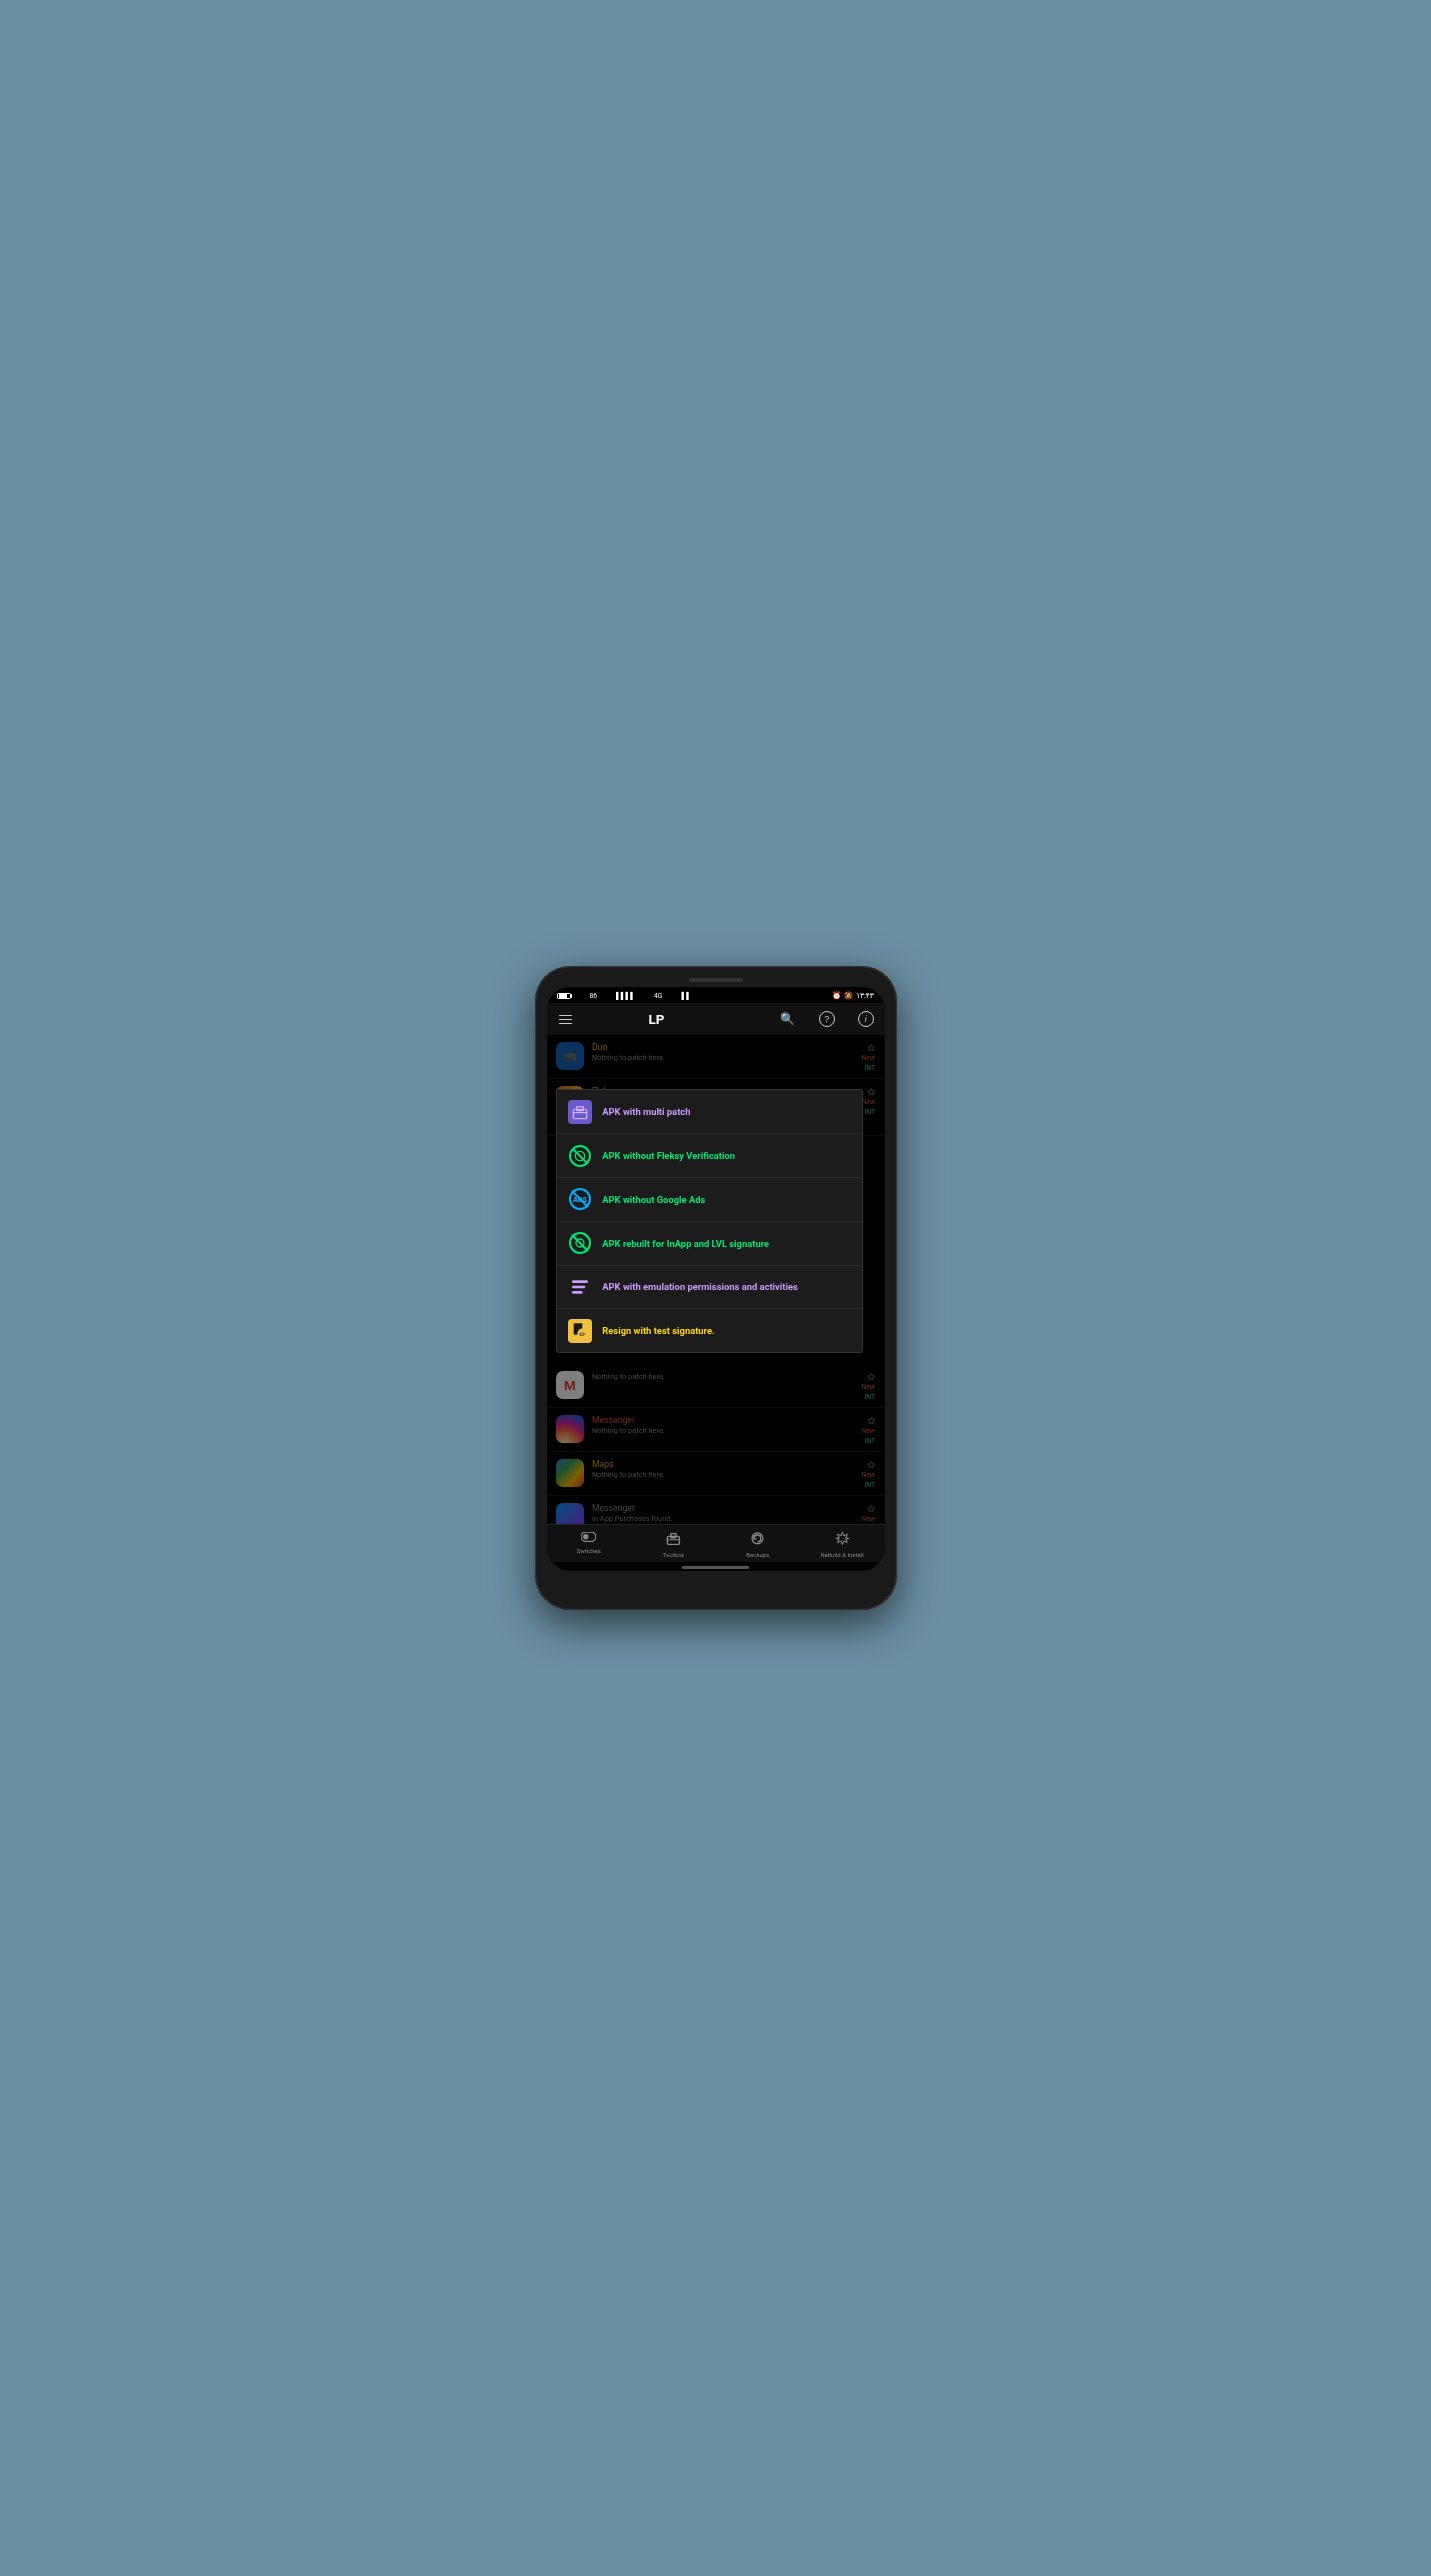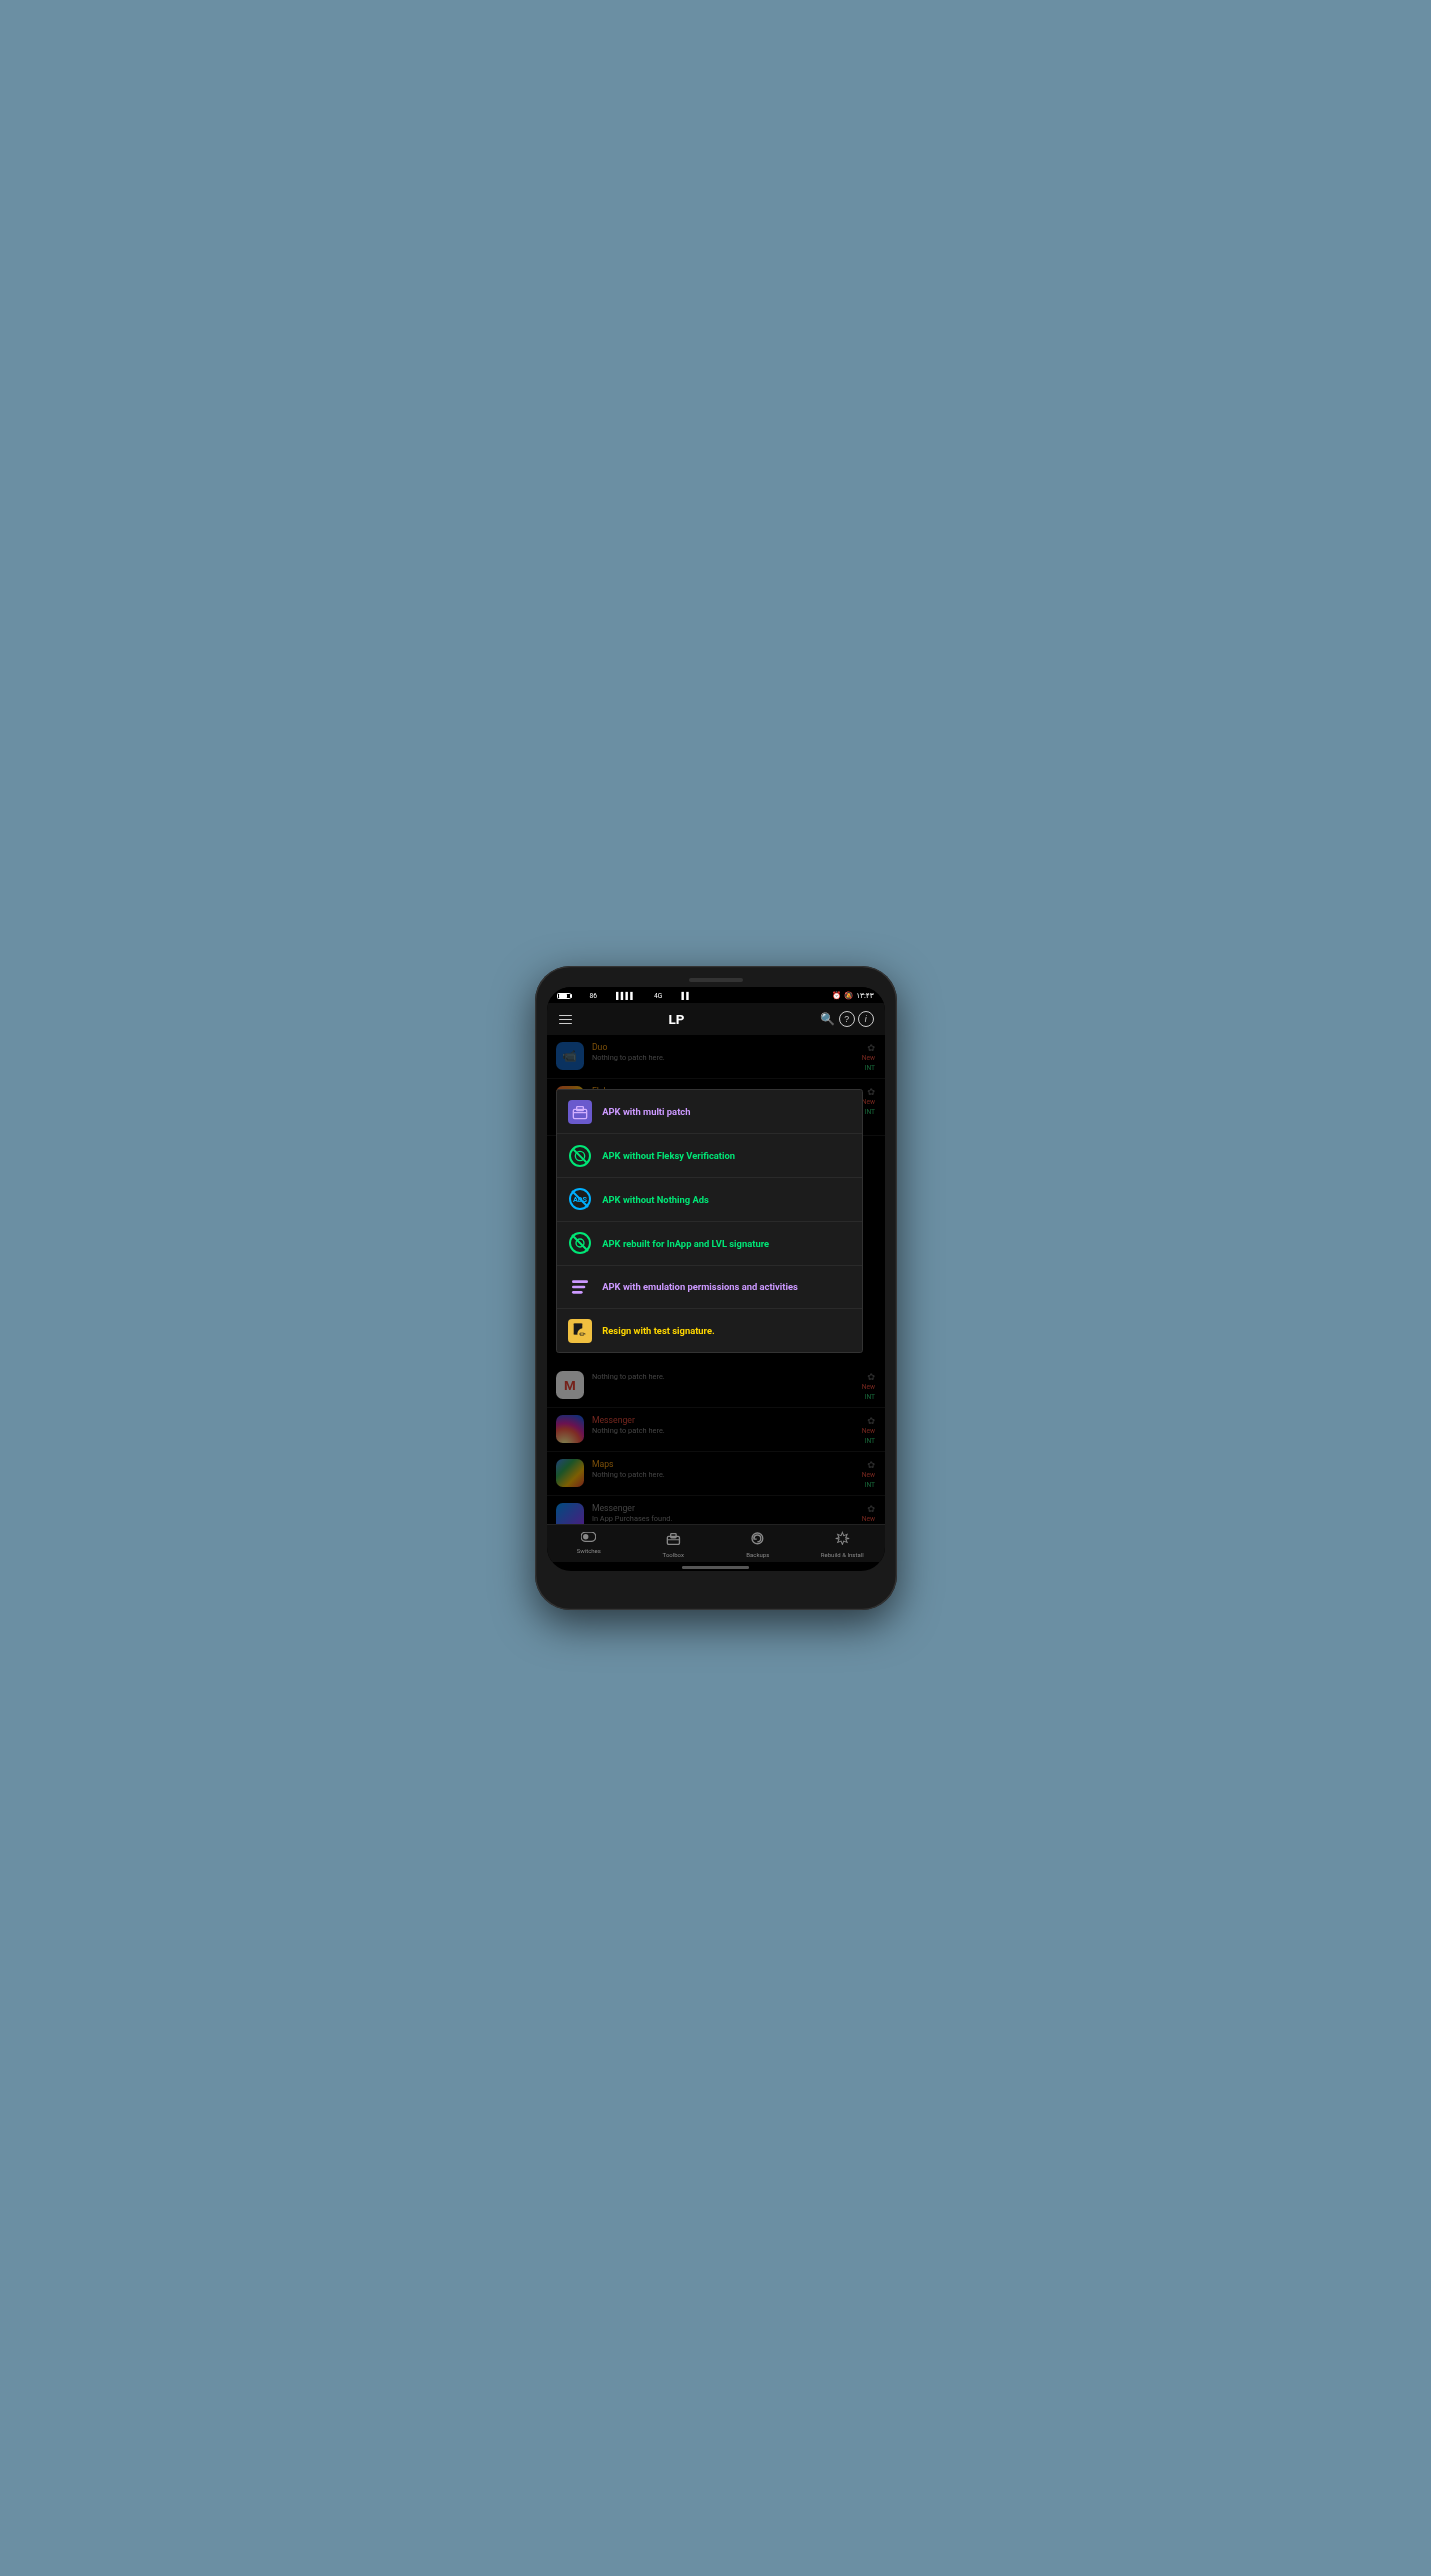--- a/index.html
+++ b/index.html
@@ -76,21 +76,21 @@
       height: 100%;
       width: 80%;
       border-radius: 0.7px;
     }
     
     .app-bar {
       background: #111;
       display: flex;
       align-items: center;
       padding: 6.7px 9.4px;
-      gap: 0;
+      gap: 20px;
     }
     .app-bar-title {
       color: #fff;
       font-size: 13.4px;
       font-weight: bold;
       flex: 1;
       text-align: center;
       margin-left: -40px;
     }
     .icon-btn {
@@ -368,21 +368,21 @@
         </div>
 
         <div class="context-item">
           <div class="context-icon">
             <svg width="24" height="24" viewBox="0 0 36 36">
               <circle cx="18" cy="18" r="15" fill="none" stroke="#00b0ff" stroke-width="3"></circle>
               <text x="18" y="23" text-anchor="middle" fill="#00b0ff" font-size="11" font-weight="bold">ADS</text>
               <line x1="6" y1="6" x2="30" y2="30" stroke="#00b0ff" stroke-width="3"></line>
             </svg>
           </div>
-          <span class="context-label" style="color:#00e676">APK without Nothing Ads</span>
+          <span class="context-label" style="color:#00e676">APK without Google Ads</span>
         </div>
 
         <div class="context-item">
           <div class="context-icon">
             <svg width="24" height="24" viewBox="0 0 36 36">
               <circle cx="18" cy="18" r="15" fill="none" stroke="#00e676" stroke-width="3"></circle>
               <line x1="6" y1="6" x2="30" y2="30" stroke="#00e676" stroke-width="3"></line>
               <circle cx="18" cy="18" r="6" fill="none" stroke="#00e676" stroke-width="2"></circle>
             </svg>
           </div>

